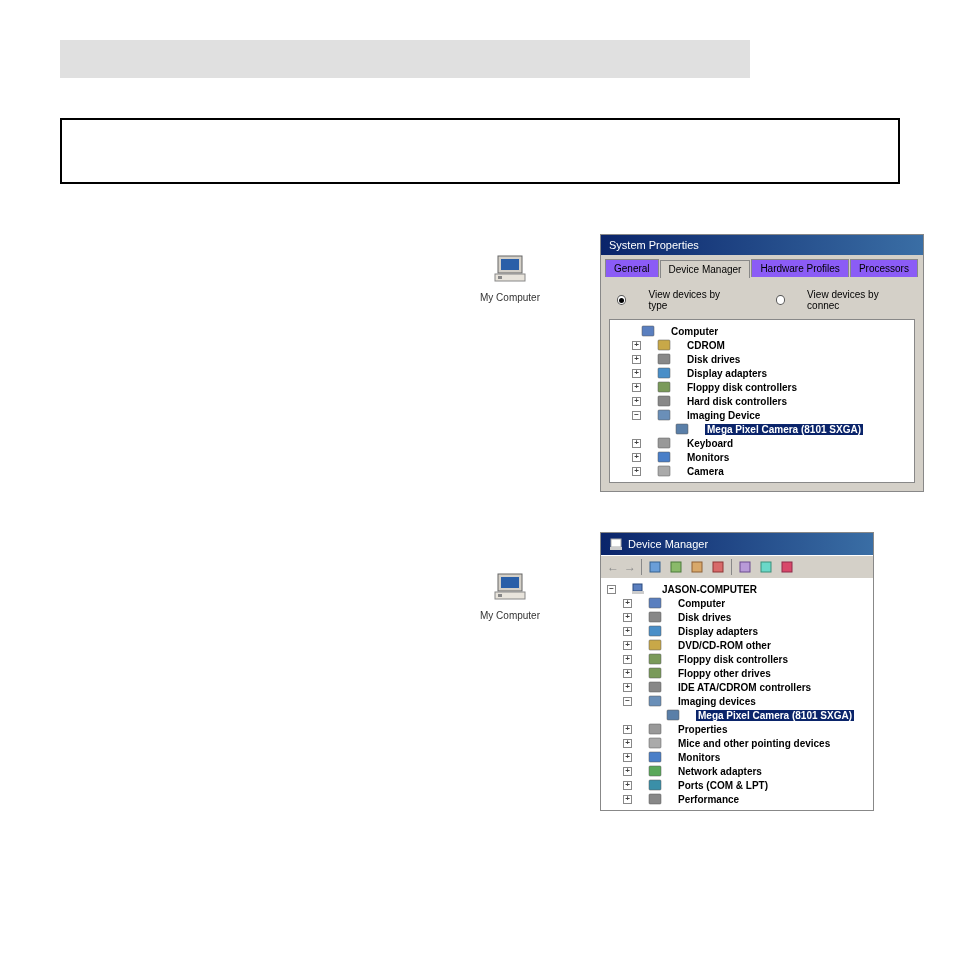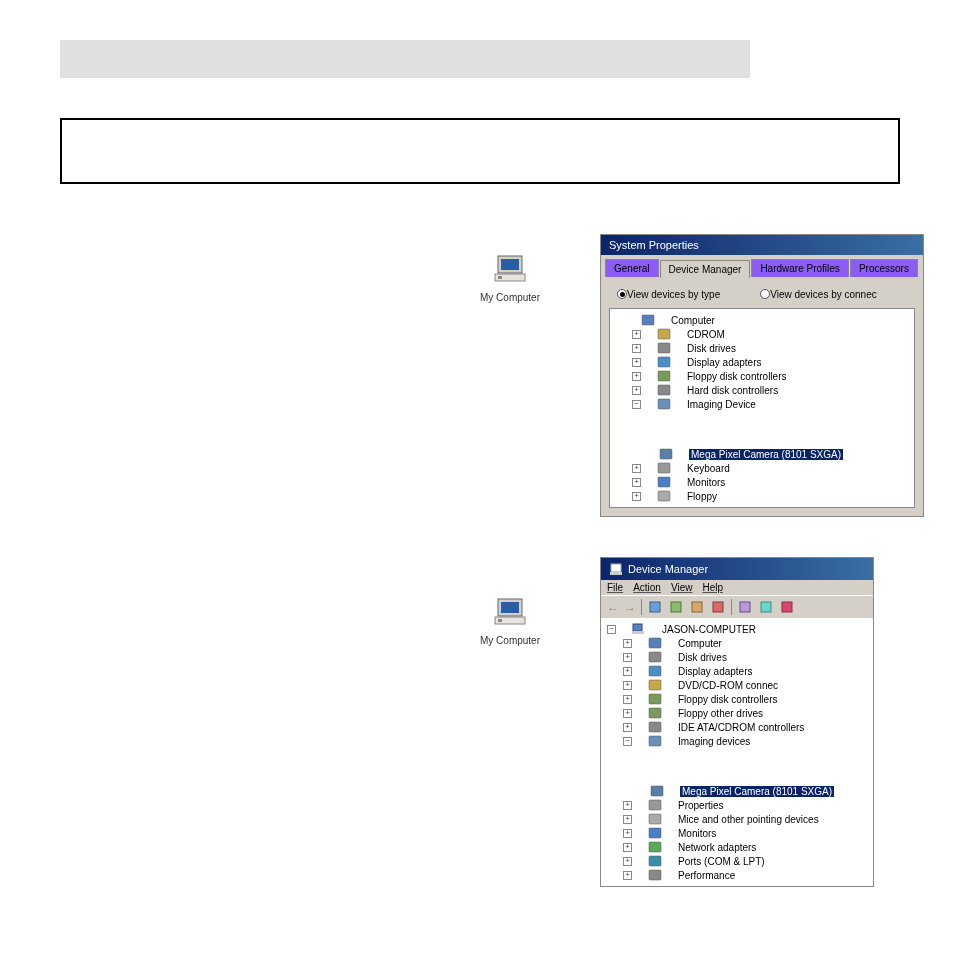--- a/index.html
+++ b/index.html
@@ -13,27 +13,27 @@
   .mycomp-block.lower { padding-top: 40px; }
   .mycomp-icon { display: inline-block; }
   .mycomp-label { font-size: 10px; color: #333; margin-top: 4px; font-family: Tahoma, sans-serif; }
   .win-panel { flex: 0 0 274px; border: 1px solid #888; font-family: Tahoma, sans-serif; font-size: 10px; }
   .titlebar { background: linear-gradient(to right, #0a246a, #3a6ea5); color: #fff; padding: 4px 8px; font-weight: normal; font-size: 11px; display: flex; align-items: center; gap: 5px; }
   .tabrow { background: #d4d0c8; padding: 4px 4px 0 4px; display: flex; font-size: 10px; }
   .tab { padding: 3px 8px; border: 1px solid #888; border-bottom: none; background: #8b5cf6; margin-right: 1px; white-space: nowrap; }
   .tab.active { background: #d4d0c8; position: relative; top: 1px; }
   .tabbody { background: #d4d0c8; padding: 8px; }
   .radio-row { display: flex; gap: 40px; padding: 4px 8px 8px 8px; font-size: 10px; color: #000; }
-  .radio-item { display: flex; gap: 0; }
+  .radio-item { display: flex; align-items: center; gap: 22px; }
   .radio-dot { width: 10px; height: 10px; border: 1px solid #555; border-radius: 50%; display: inline-flex; align-items: center; justify-content: center; background: #fff; }
   .radio-dot.checked::after { content: ""; width: 5px; height: 5px; background: #000; border-radius: 50%; }
   .tree { background: #fff; border: 1px solid #888; padding: 4px 0; min-height: 150px; }
-  .tree-item { display: flex; align-items: center; padding: 1px 6px; gap: 16px; white-space: nowrap; }
+  .tree-item { display: flex; align-items: center; padding: 1px 6px; gap: 16px; white-space: nowrap; font-weight: bold; }
   .tree-item.l1 { padding-left: 22px; }
-  .tree-item.l2 { padding-left: 24px; margin-top: 36px; }
+  .tree-item.l2 { padding-left: 40px; }
   .expander { width: 9px; height: 9px; border: 1px solid #888; display: inline-flex; align-items: center; justify-content: center; font-size: 8px; line-height: 1; color: #444; background: #fff; flex-shrink: 0; }
   .spacer9 { width: 9px; flex-shrink: 0; }
   .tree-icon { width: 14px; height: 12px; flex-shrink: 0; }
   .highlight { background: #0a246a; color: #fff; padding: 0 2px; }
   .menubar { background: #d4d0c8; padding: 2px 6px; display: flex; gap: 10px; font-size: 10px; }
   .menubar span { text-decoration: underline; text-decoration-color: #555; }
   .toolbar { background: #d4d0c8; padding: 3px 6px; display: flex; gap: 5px; align-items: center; border-top: 1px solid #fff; }
   .tb-sep { width: 1px; height: 16px; background: #888; }
   .tb-btn { width: 16px; height: 16px; display: flex; align-items: center; justify-content: center; }
   .arrow { font-size: 12px; color: #888; }
@@ -151,21 +151,21 @@
               <svg class="tree-icon">
                 <rect x="1" y="1" width="12" height="10" rx="1" fill="#4a7fc8" stroke="#555" stroke-width="0.5"></rect>
               </svg>
               <span>Monitors</span>
             </div>
             <div class="tree-item l1">
               <span class="expander">+</span>
               <svg class="tree-icon">
                 <rect x="1" y="1" width="12" height="10" rx="1" fill="#aaa" stroke="#555" stroke-width="0.5"></rect>
               </svg>
-              <span>Floppy</span>
+              <span>Camera</span>
             </div>
           </div>
       </div>
     </div>
   </div>
 
   <div class="section">
     <div class="left-col"></div>
     <div class="mycomp-block lower">
       <div class="mycomp-icon">
@@ -180,26 +180,20 @@
     </div>
 
     <div class="win-panel">
       <div class="titlebar">
         <svg width="14" height="14">
             <rect x="2" y="2" width="10" height="8" fill="#fff" stroke="#aaa"></rect>
             <rect x="1" y="10" width="12" height="3" fill="#ccc"></rect>
           </svg>
         <span>Device Manager</span>
       </div>
-      <div class="menubar">
-        <span>File</span>
-        <span>Action</span>
-        <span>View</span>
-        <span>Help</span>
-      </div>
       <div class="toolbar">
         <span class="arrow">←</span>
         <span class="arrow">→</span>
         <span class="tb-sep"></span>
         <span class="tb-btn">
             <svg width="14" height="14">
               <rect x="2" y="2" width="10" height="10" fill="#6a9ed8" stroke="#35608f"></rect>
             </svg>
           </span>
         <span class="tb-btn">
@@ -262,21 +256,21 @@
             <svg class="tree-icon">
               <rect x="1" y="1" width="12" height="10" rx="1" fill="#4a8fc8" stroke="#555" stroke-width="0.5"></rect>
             </svg>
             <span>Display adapters</span>
           </div>
           <div class="tree-item l1">
             <span class="expander">+</span>
             <svg class="tree-icon">
               <rect x="1" y="1" width="12" height="10" rx="1" fill="#c8a848" stroke="#555" stroke-width="0.5"></rect>
             </svg>
-            <span>DVD/CD-ROM connec</span>
+            <span>DVD/CD-ROM other</span>
           </div>
           <div class="tree-item l1">
             <span class="expander">+</span>
             <svg class="tree-icon">
               <rect x="1" y="1" width="12" height="10" rx="1" fill="#7a9a5a" stroke="#555" stroke-width="0.5"></rect>
             </svg>
             <span>Floppy disk controllers</span>
           </div>
           <div class="tree-item l1">
             <span class="expander">+</span>

